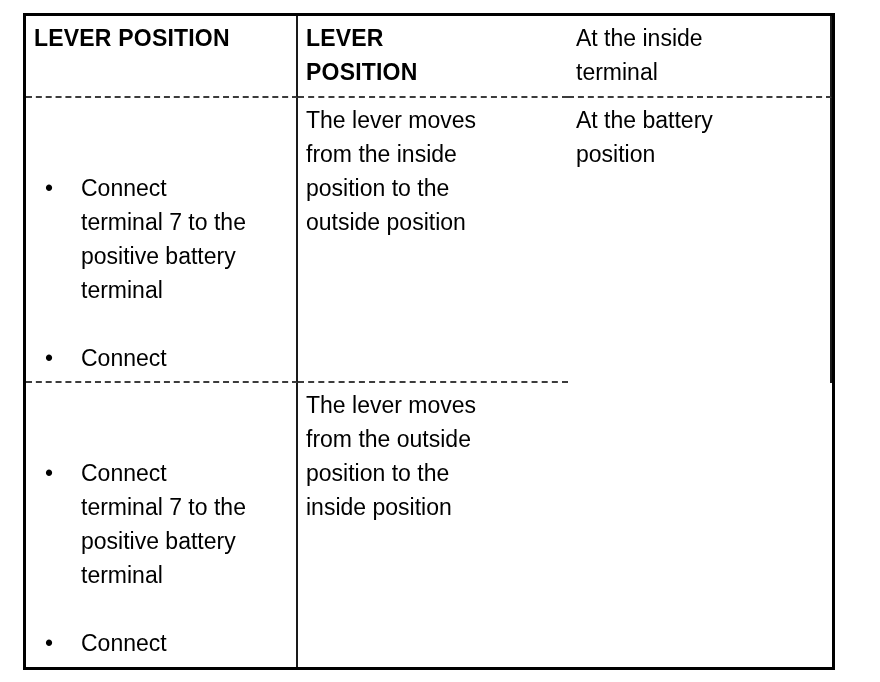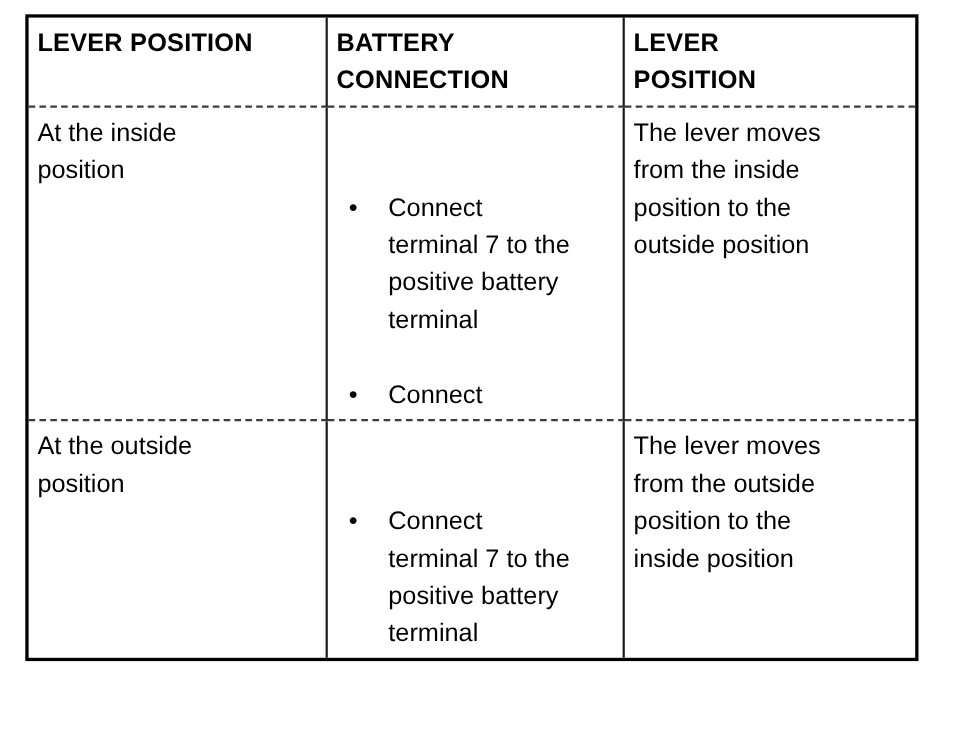--- a/index.html
+++ b/index.html
@@ -17,21 +17,21 @@
     width: 880px;
     height: 682px;
     background: #ffffff;
     overflow: hidden;
   }
   .spec-table {
     position: absolute;
     left: 23px;
     top: 13px;
     width: 812px;
-    height: 588px;
+    height: 657px;
     box-sizing: border-box;
     border: 3px solid #000000;
     display: grid;
     grid-template-columns: 272px 270px 1fr;
     grid-template-rows: 82px 285px 1fr;
     background: #ffffff;
   }
   .cell {
     box-sizing: border-box;
     padding: 5px 8px 4px 8px;
@@ -74,27 +74,25 @@
     margin-left: 12px;
   }
 </style>
 </head>
 <body>
 
 <div class="scan-page">
   <div class="spec-table">
 
     <div class="cell header-cell v-sep h-sep">LEVER POSITION</div>
-    <div class="cell header-cell v-sep h-sep">BATTERY
-CONNECTION</div>
     <div class="cell header-cell h-sep">LEVER
 POSITION</div>
 
     <div class="cell v-sep h-sep">At the inside
-position</div>
+terminal</div>
     <div class="cell bullet-cell v-sep h-sep">
       <ul class="bullet-list">
         <li>
           <span class="bullet-glyph">•</span>
           <span class="bullet-text">Connect
 terminal 7 to the
 positive battery
 terminal</span>
         </li>
         <li>
@@ -104,21 +102,21 @@
 negative battery
 terminal</span>
         </li>
       </ul>
     </div>
     <div class="cell h-sep">The lever moves
 from the inside
 position to the
 outside position</div>
 
-    <div class="cell v-sep">At the outside
+    <div class="cell v-sep">At the battery
 position</div>
     <div class="cell bullet-cell v-sep">
       <ul class="bullet-list">
         <li>
           <span class="bullet-glyph">•</span>
           <span class="bullet-text">Connect
 terminal 7 to the
 positive battery
 terminal</span>
         </li>

